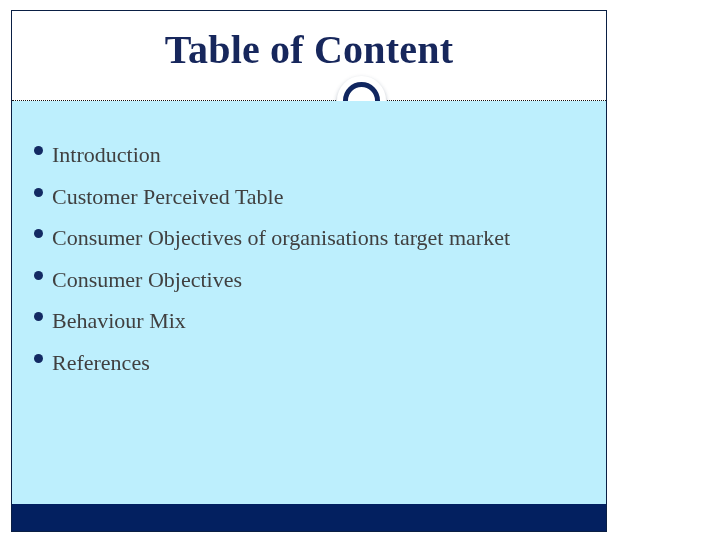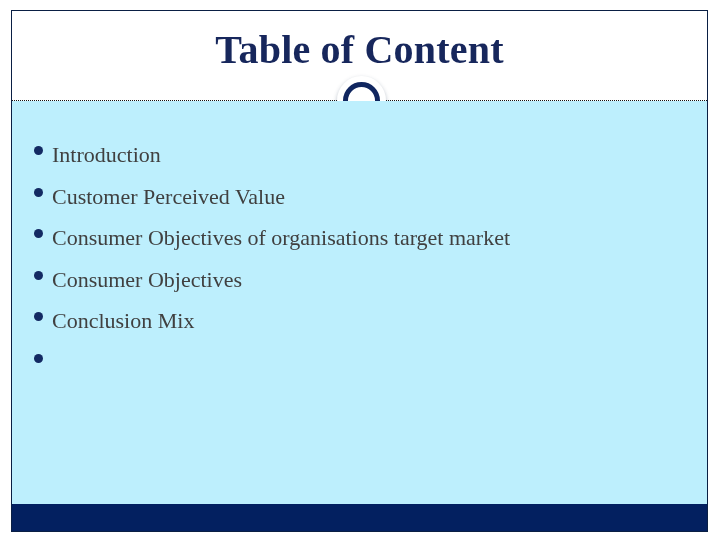--- a/index.html
+++ b/index.html
@@ -11,21 +11,21 @@
     height: 540px;
     background: #ffffff;
     font-family: "Liberation Serif", "DejaVu Serif", serif;
     overflow: hidden;
   }
 
   .slide {
     position: absolute;
     left: 11px;
     top: 10px;
-    width: 697px;
+    width: 596px;
     height: 522px;
     box-sizing: border-box;
     border: 1.5px solid #0a1f44;
     background: #ffffff;
     overflow: hidden;
   }
 
   
   .title-band {
     position: absolute;
@@ -153,41 +153,42 @@
   <div class="body-area">
     <ul class="bullet-list">
 
       <li class="bullet-item">
         <span class="bullet-dot"></span>
         <span>Introduction</span>
       </li>
 
       <li class="bullet-item">
         <span class="bullet-dot"></span>
-        <span>Customer Perceived Value</span>
+        <span>Customer Perceived Table</span>
       </li>
 
       <li class="bullet-item">
         <span class="bullet-dot"></span>
         <span>Consumer Objectives of organisations target market</span>
       </li>
 
       <li class="bullet-item">
         <span class="bullet-dot"></span>
         <span>Consumer Objectives</span>
       </li>
 
       <li class="bullet-item">
         <span class="bullet-dot"></span>
-        <span>Conclusion Mix</span>
+        <span>Behaviour Mix</span>
       </li>
 
 
       <li class="bullet-item">
         <span class="bullet-dot"></span>
+        <span>References</span>
       </li>
 
     </ul>
   </div>
 
   <div class="footer-bar"></div>
 
 </div>
 
 </body></html>

